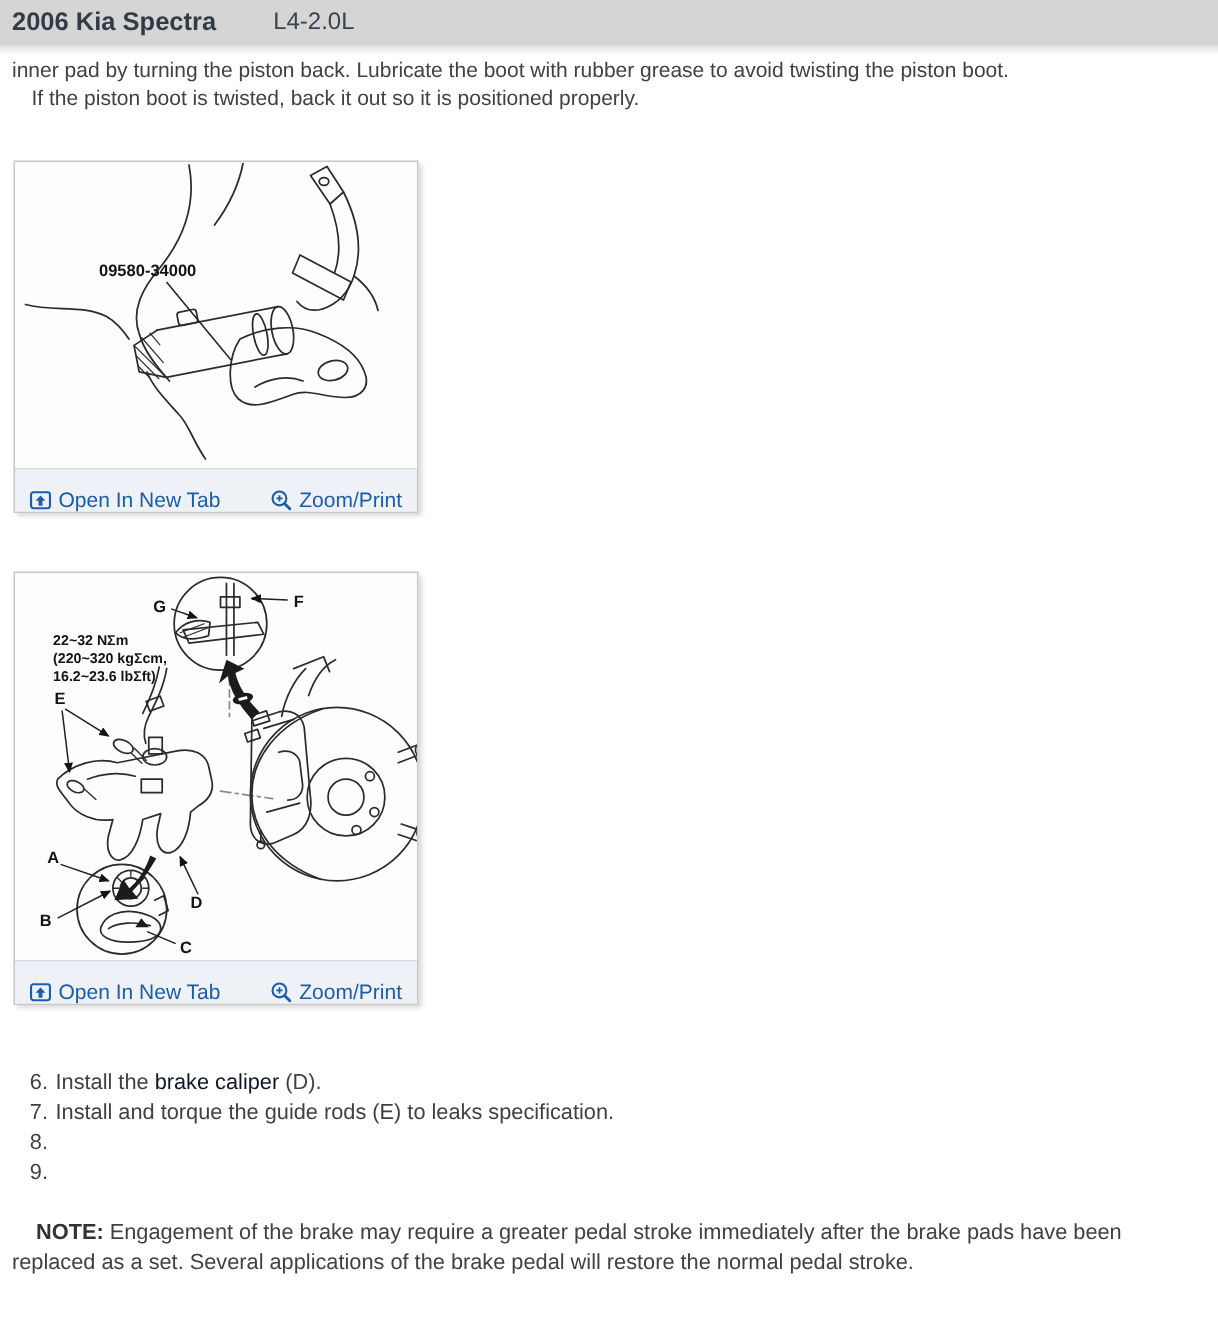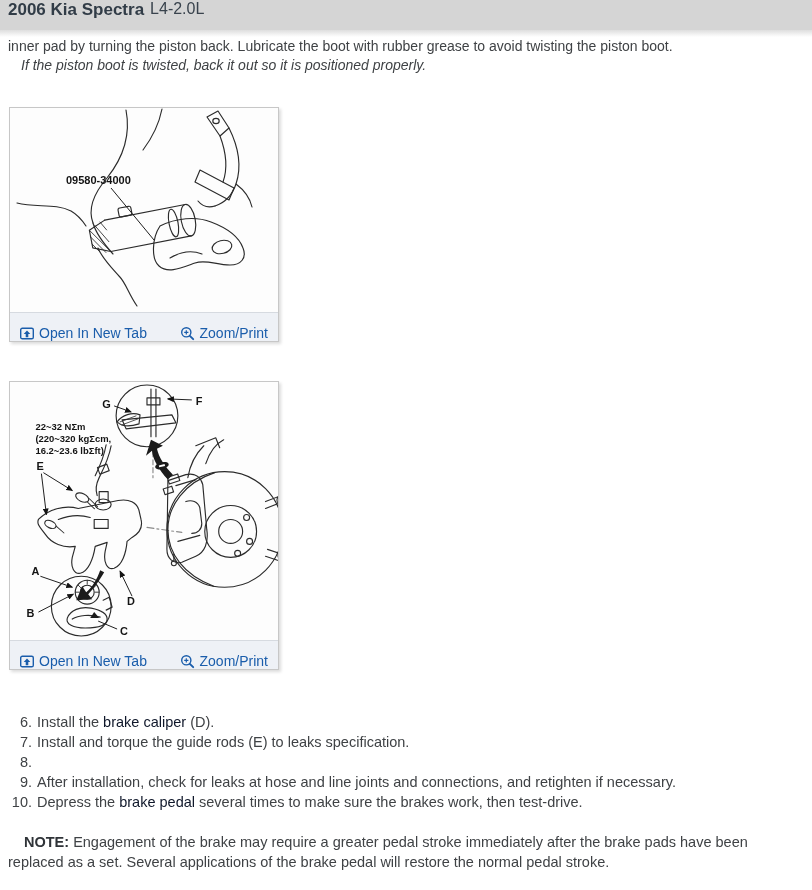--- a/index.html
+++ b/index.html
@@ -3,30 +3,31 @@
 <meta charset="utf-8">
 <style>
   html,body{margin:0;padding:0;}
   body{
     width:812px;height:890px;overflow:hidden;background:#ffffff;
     font-family:"Liberation Sans","DejaVu Sans",sans-serif;
     color:#3f4245;
   }
   
   .page-header{
-    height:30px;background:#d5d5d5;display:flex;align-items:flex-start;
+    height:30px;background:#d5d5d5;display:flex;align-items:center;
     padding-left:8px;
+    gap:32px;
   }
   .page-title{font-size:17px;font-weight:bold;color:#313c47;}
   .page-subtitle{font-size:16px;font-weight:400;color:#39434d;margin-left:6px;}
   .header-fade{height:7px;background:linear-gradient(#dedede,#ffffff);}
   
   .intro{margin:1px 8px 0 8px;font-size:14px;line-height:17px;}
   .intro p{margin:0;}
-  .intro .indent{padding-left:13px;margin-top:2px;font-style:italic;}
+  .intro .indent{padding-left:13px;margin-top:2px;}
   
   .figure{
     width:270px;margin-left:9px;border:1px solid #c7c7c7;
     box-shadow:2px 2px 3px rgba(0,0,0,.14);
     background:#ffffff;box-sizing:border-box;
   }
   .fig1{margin-top:33px;}
   .fig2{margin-top:39px;}
   .fig-img{background:#fdfdfd;}
   .fig-img svg{display:block;}
@@ -253,21 +254,16 @@
   </div>
   <div class="step">
     <span class="step-num">7.</span>
     <span class="step-text">Install and torque the guide rods (E) to leaks specification.</span>
   </div>
   <div class="step">
     <span class="step-num">8.</span>
   </div>
   <div class="step">
     <span class="step-num">9.</span>
-    <span class="step-text">After installation, check for leaks at hose and line joints and connections, and retighten if necessary.</span>
-  </div>
-  <div class="step">
-    <span class="step-num">10.</span>
-    <span class="step-text"><span>Depress the </span><a class="inline-link">brake pedal</a><span> several times to make sure the brakes work, then test-drive.</span></span>
   </div>
 </div>
 
 <p class="note"><b>NOTE:</b><span> Engagement of the brake may require a greater pedal stroke immediately after the brake pads have been replaced as a set. Several applications of the brake pedal will restore the normal pedal stroke.</span></p>
 
 </body></html>

